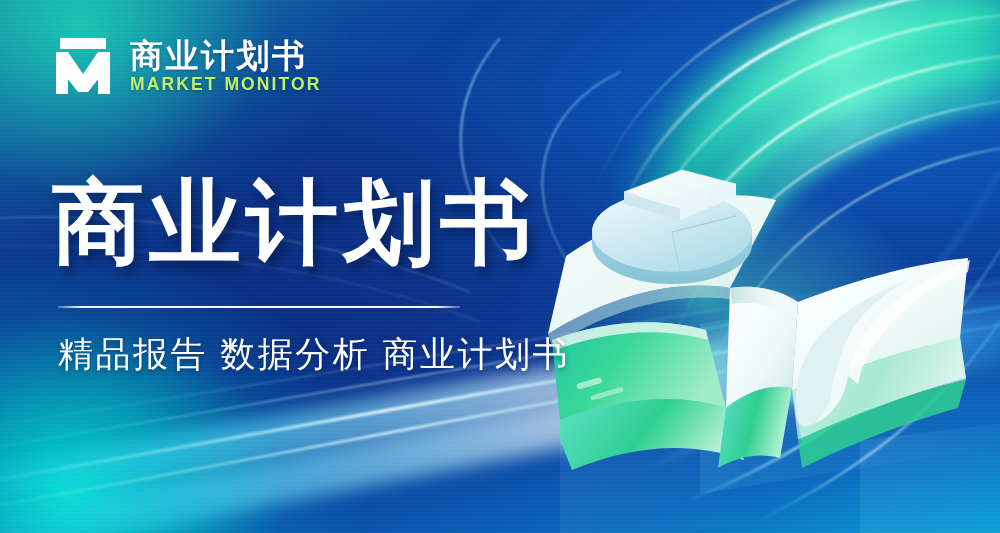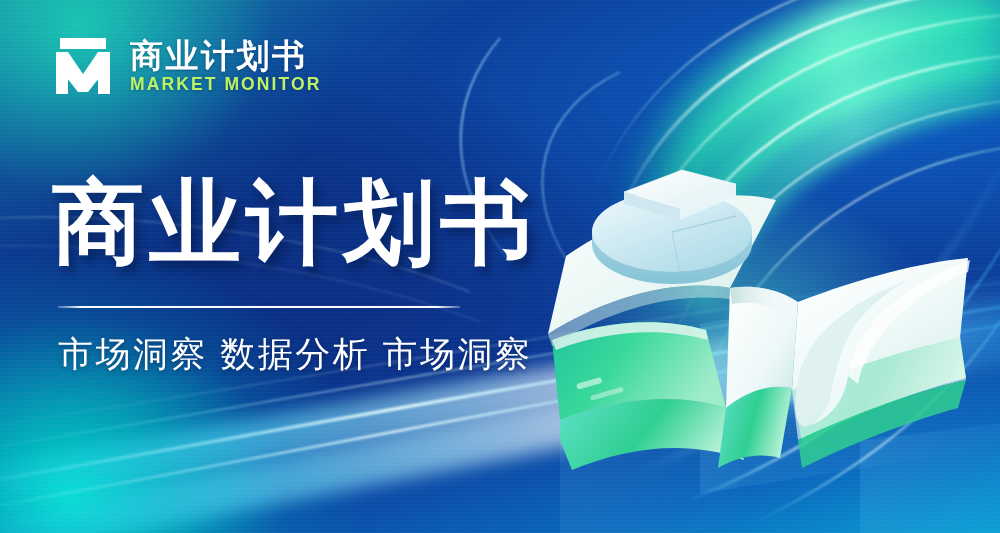--- a/index.html
+++ b/index.html
@@ -357,15 +357,15 @@
       </svg>
     </span>
     <span class="logo-text">
       <span class="logo-cn">商业计划书</span>
       <span class="logo-en">MARKET MONITOR</span>
     </span>
   </div>
 
   <div class="headline">商业计划书</div>
   <div class="rule"></div>
-  <div class="subhead">市场洞察  数据分析  市场洞察</div>
+  <div class="subhead">精品报告  数据分析  商业计划书</div>
 
 </div>
 
 </body></html>

